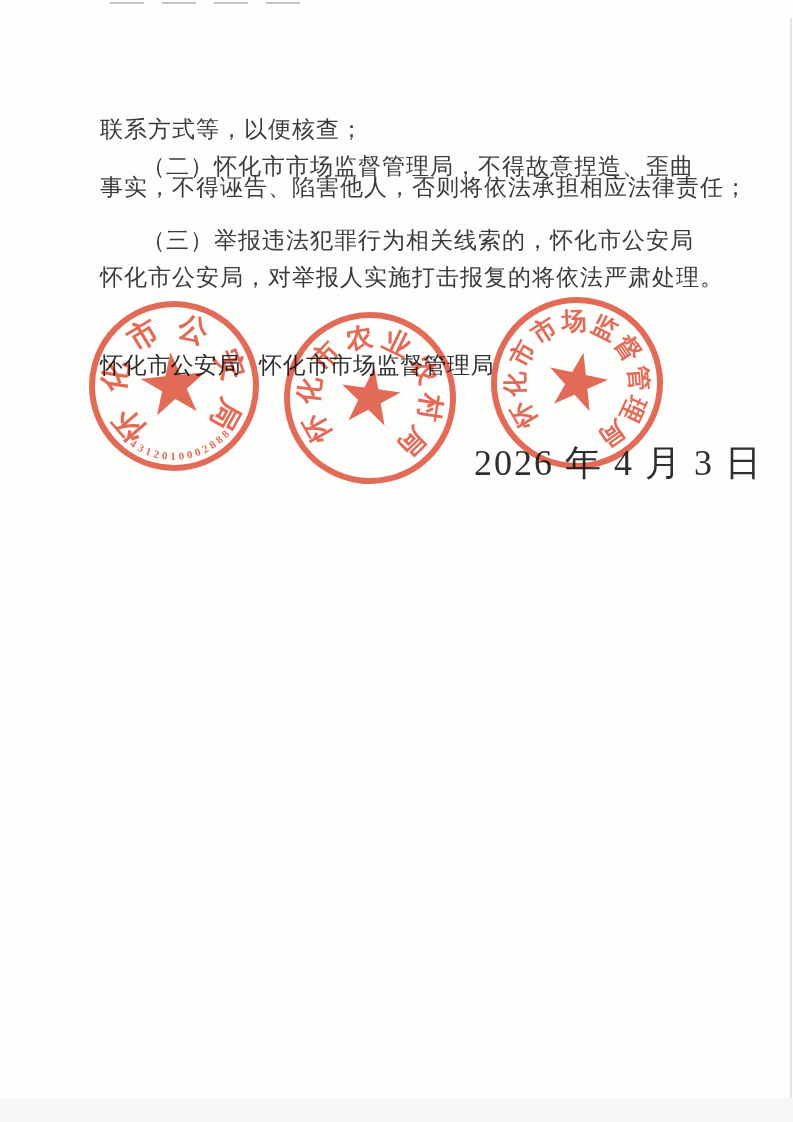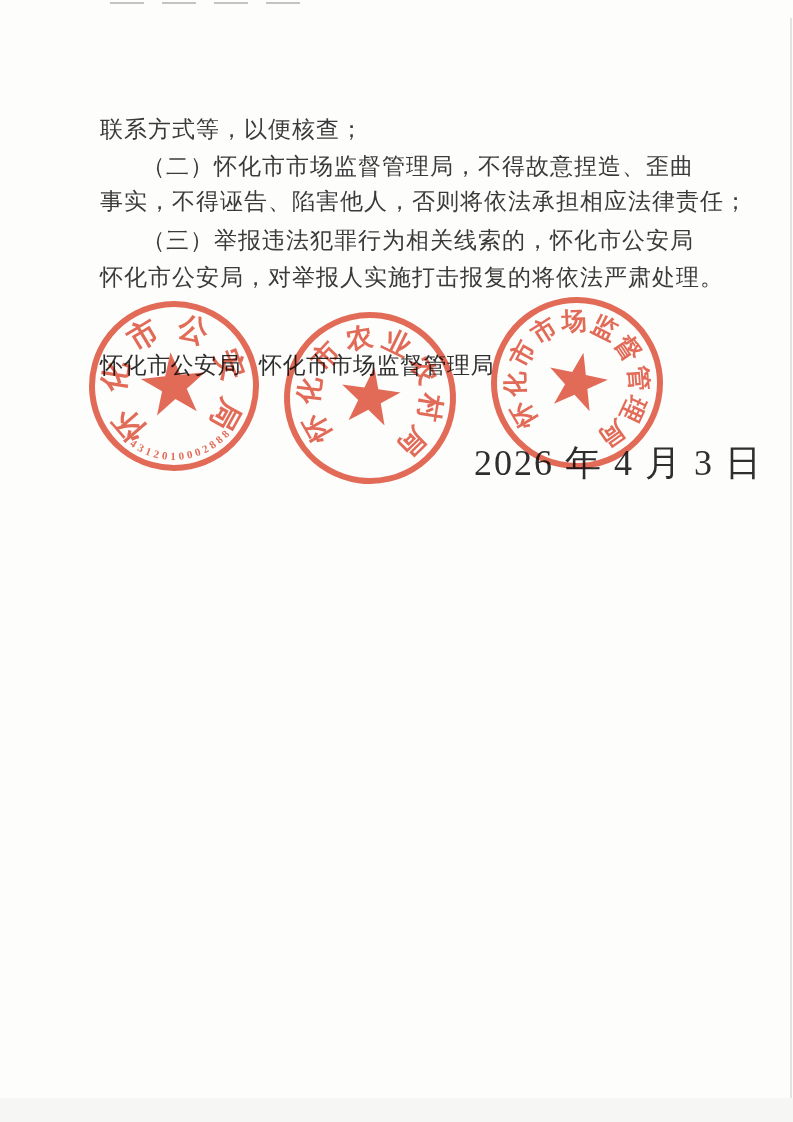--- a/index.html
+++ b/index.html
@@ -61,21 +61,21 @@
 <body>
 
 <div class="page">
 
   <div class="scan-top-line"></div>
   <div class="scan-right-line"></div>
 
   <div class="body-text">
     <div class="body-line" style="top:114px">联系方式等，以便核查；</div>
     <div class="body-line indent" style="top:151px">（二）怀化市市场监督管理局，不得故意捏造、歪曲</div>
-    <div class="body-line" style="top:186px">事实，不得诬告、陷害他人，否则将依法承担相应法律责任；</div>
+    <div class="body-line" style="top:172px">事实，不得诬告、陷害他人，否则将依法承担相应法律责任；</div>
     <div class="body-line indent" style="top:225px">（三）举报违法犯罪行为相关线索的，怀化市公安局</div>
     <div class="body-line" style="top:262px">怀化市公安局，对举报人实施打击报复的将依法严肃处理。</div>
   </div>
 
   <div class="sig-row">
     <span class="sig-name">怀化市公安局</span>
     <span class="sig-name">怀化市市场监督管理局</span>
   </div>
 
   <div class="date-line">2026 年 4 月  3  日</div>

